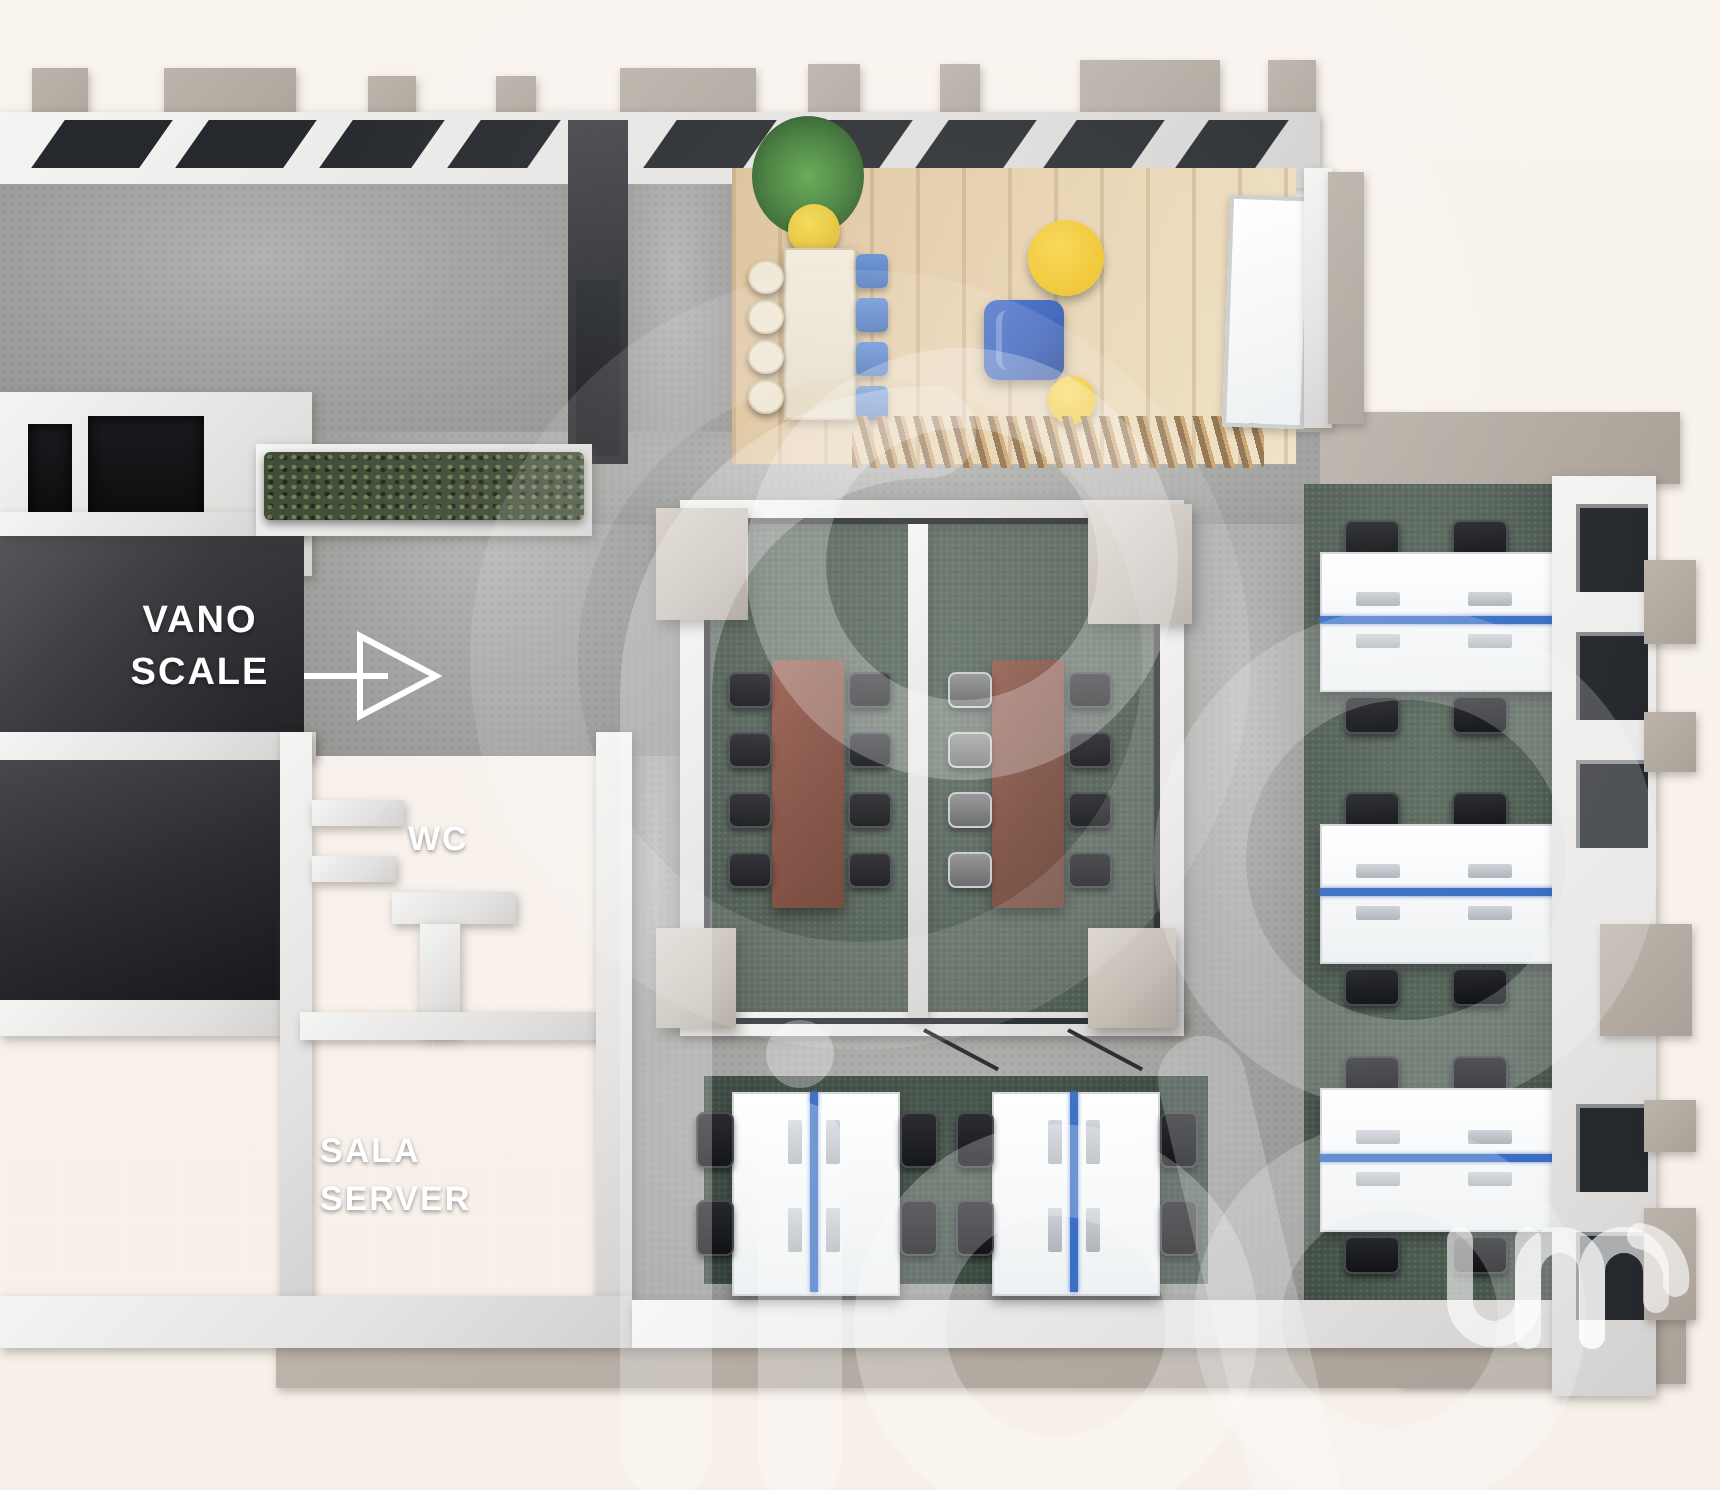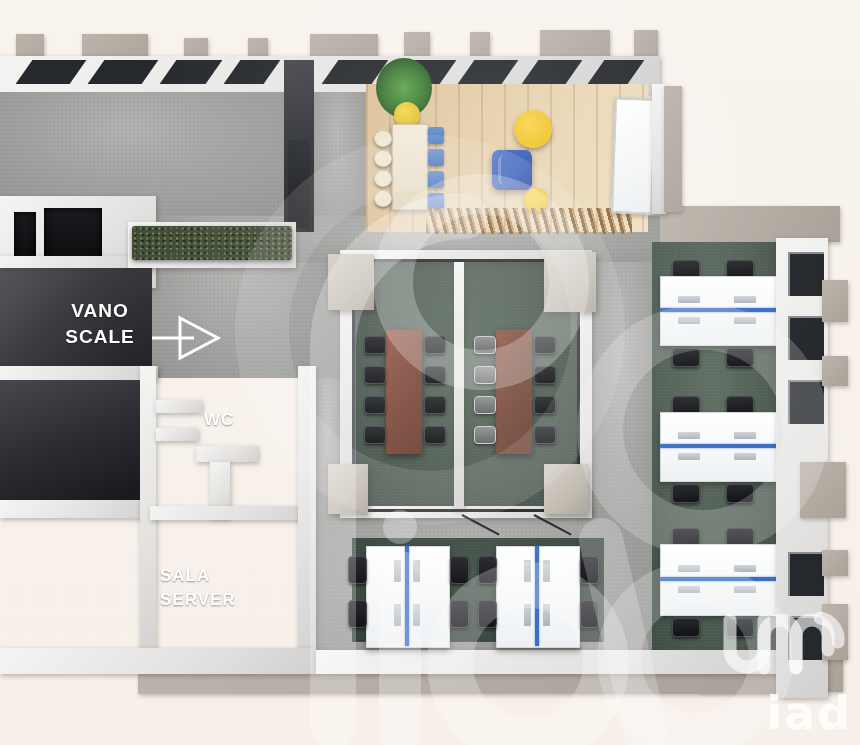--- a/index.html
+++ b/index.html
@@ -266,15 +266,14 @@
   </svg>
 
   <svg class="abs" style="left:716px;top:604px;" width="136" height="82" viewBox="0 0 136 82">
     <g stroke="#ffffff" stroke-opacity=".62" fill="none" stroke-width="13" stroke-linecap="round">
       <path d="M14,16 v30 a17,17 0 0 0 34,0 v-30"></path>
       <path d="M48,64 v-32 a16,16 0 0 1 32,0 v32"></path>
       <path d="M80,64 v-32 a16,16 0 0 1 32,0 v14"></path>
       <path d="M104,14 a22,22 0 0 1 18,24"></path>
     </g>
   </svg>
-  <div class="abs" style="left:748px;top:686px;width:104px;font-size:46px;font-weight:bold;color:rgba(255,255,255,.85);letter-spacing:2px;text-align:right;font-family:'DejaVu Sans','Liberation Sans',sans-serif;">iad</div>
 
 </div>
 
 </body></html>

